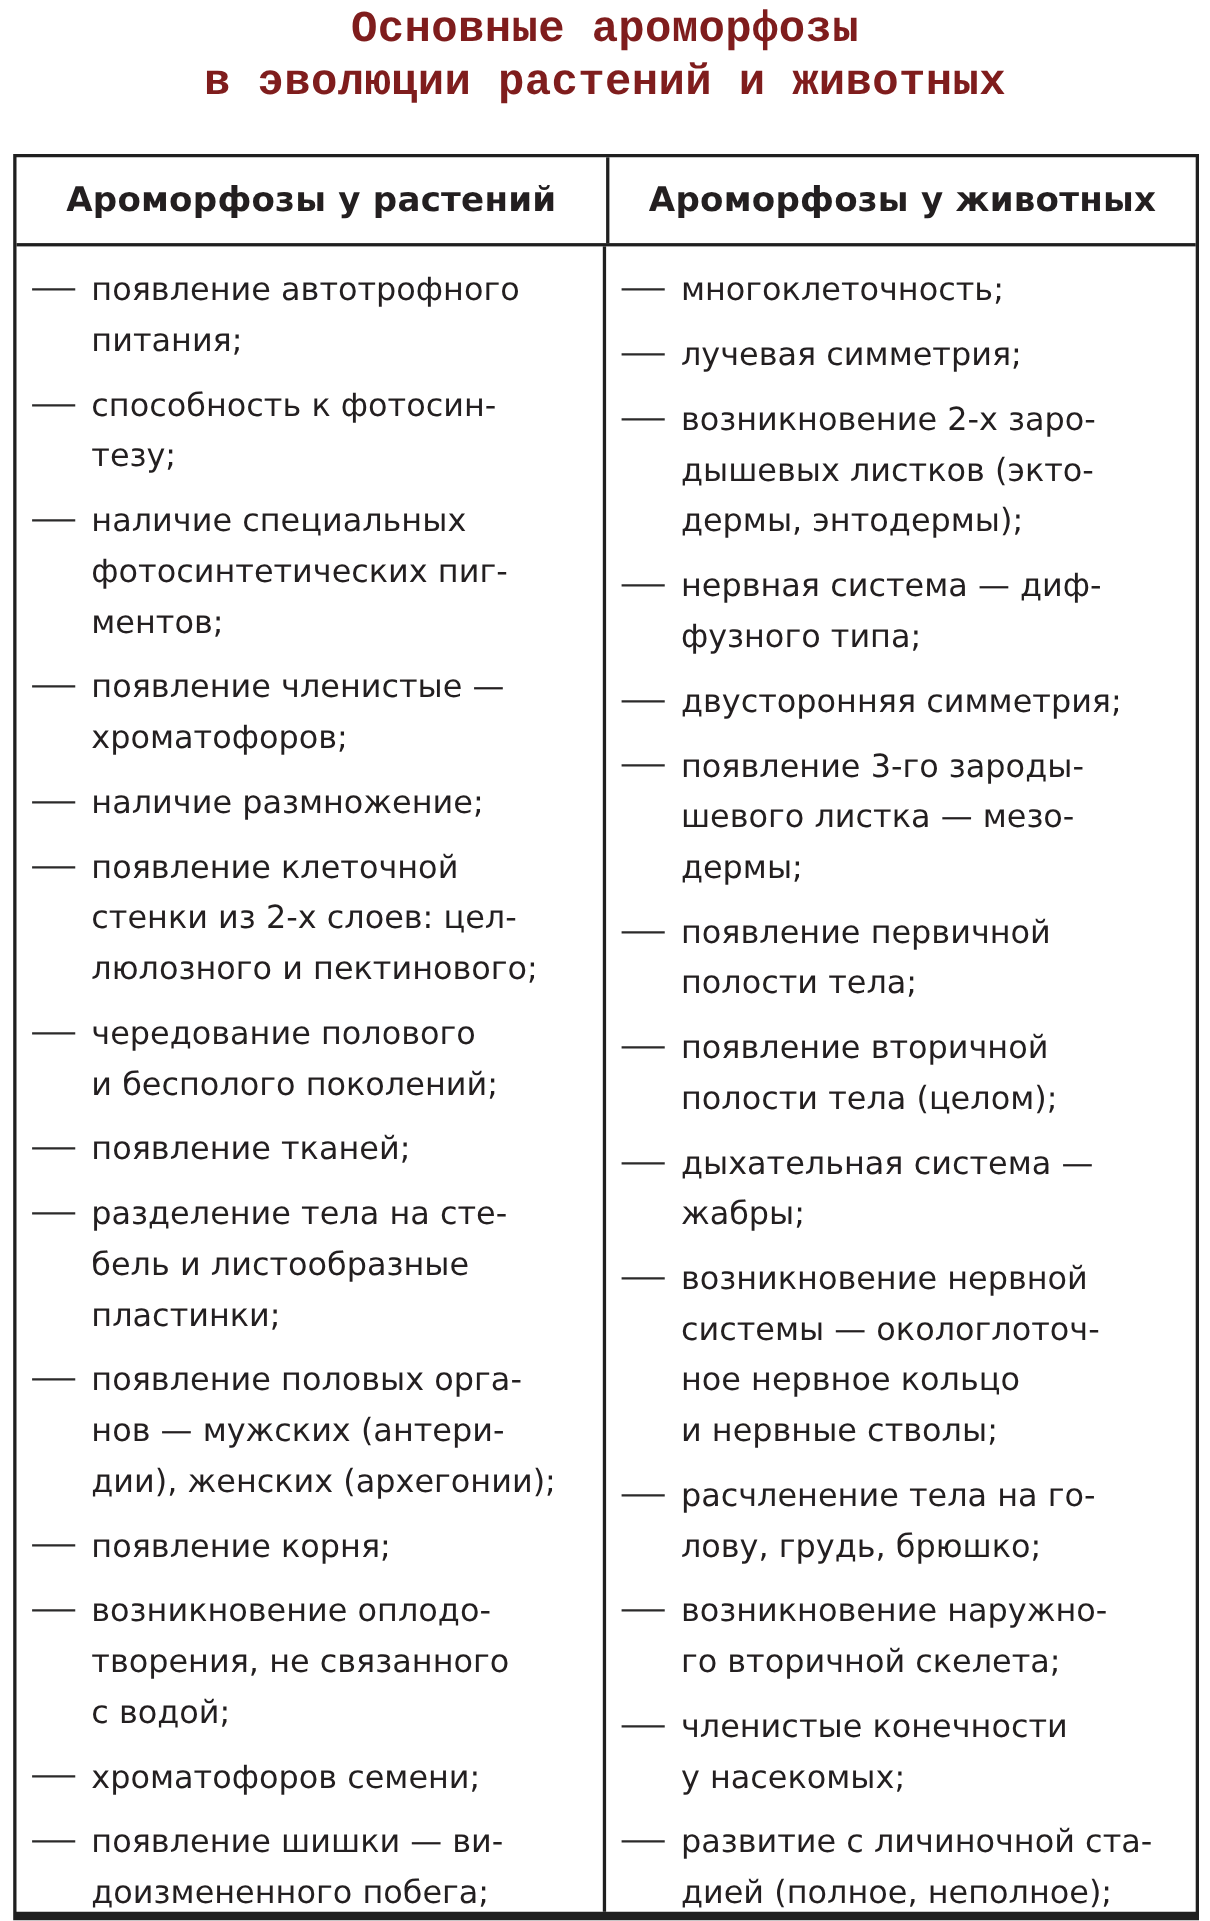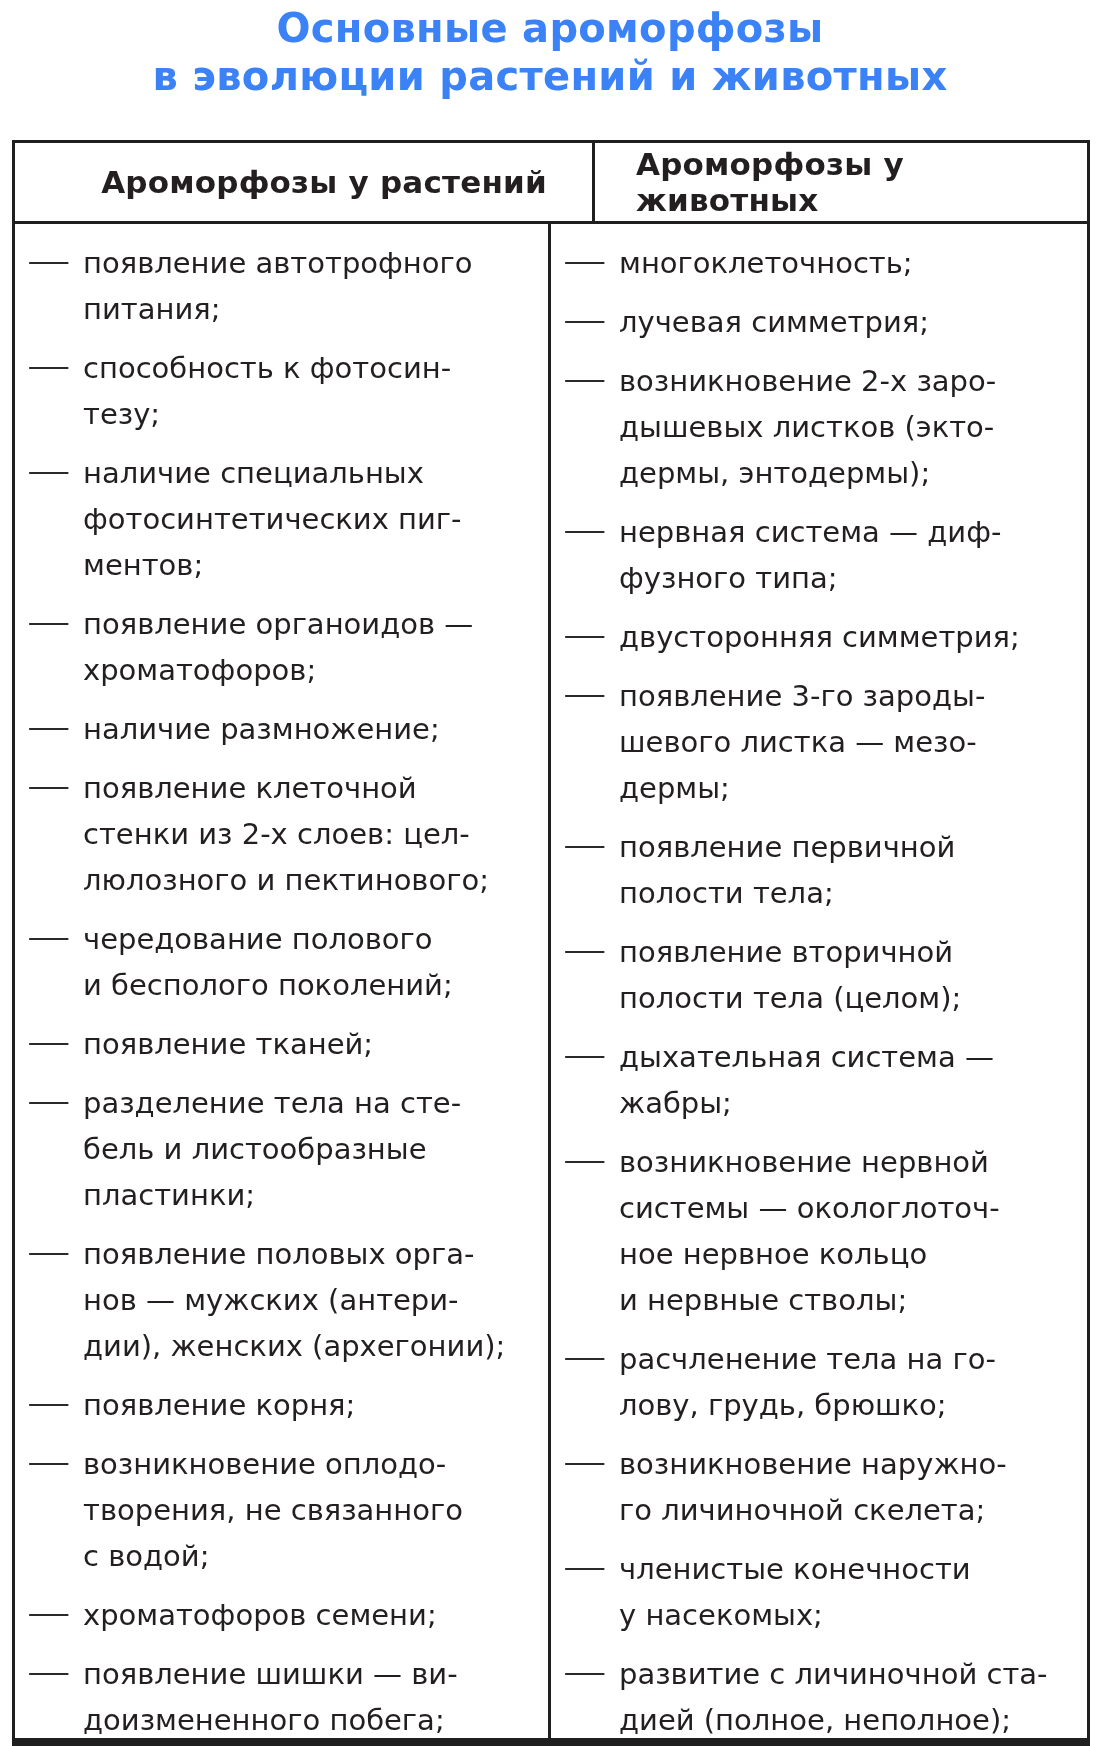--- a/index.html
+++ b/index.html
@@ -15,42 +15,42 @@
     color: #231f20;
     overflow: hidden;
   }
   .title {
     margin: 4px 0 0 0;
     text-align: center;
     font-weight: 700;
     font-size: 40px;
     line-height: 48px;
     letter-spacing: 0.3px;
-    color: #3b82f6;
+    color: #7f1d1d;
+    font-family: Liberation Mono, monospace;
   }
   .table {
     box-sizing: border-box;
     margin: 40px 10px 0 12px;
     height: 1606px;
     border: 3px solid #1f1f1f;
     border-bottom: 8px solid #1f1f1f;
   }
   .thead {
     display: flex;
     height: 78px;
     border-bottom: 3px solid #1f1f1f;
   }
   .th {
     display: flex;
     align-items: center;
     justify-content: center;
     font-weight: 700;
     font-size: 31px;
     letter-spacing: 0.2px;
-    margin-left: 41px;
   }
   .th-left {
     flex: 0 0 536px;
     border-right: 3px solid #1f1f1f;
   }
   .th-right { flex: 1 1 auto; border-radius: 15px; }
   .tbody {
     display: flex;
     height: 1514px;
   }
@@ -97,21 +97,21 @@
   </div>
   <div class="tbody">
     <ul class="col col-left">
         <li class="item"><span class="marker">—</span><span class="txt">появление автотрофного
 питания;</span></li>
         <li class="item"><span class="marker">—</span><span class="txt">способность к фотосин-
 тезу;</span></li>
         <li class="item"><span class="marker">—</span><span class="txt">наличие специальных
 фотосинтетических пиг-
 ментов;</span></li>
-        <li class="item"><span class="marker">—</span><span class="txt">появление органоидов —
+        <li class="item"><span class="marker">—</span><span class="txt">появление членистые —
 хроматофоров;</span></li>
         <li class="item"><span class="marker">—</span><span class="txt">наличие размножение;</span></li>
         <li class="item"><span class="marker">—</span><span class="txt">появление клеточной
 стенки из 2-х слоев: цел-
 люлозного и пектинового;</span></li>
         <li class="item"><span class="marker">—</span><span class="txt">чередование полового
 и бесполого поколений;</span></li>
         <li class="item"><span class="marker">—</span><span class="txt">появление тканей;</span></li>
         <li class="item"><span class="marker">—</span><span class="txt">разделение тела на сте-
 бель и листообразные
@@ -145,20 +145,20 @@
 полости тела (целом);</span></li>
         <li class="item"><span class="marker">—</span><span class="txt">дыхательная система —
 жабры;</span></li>
         <li class="item"><span class="marker">—</span><span class="txt">возникновение нервной
 системы — окологлоточ-
 ное нервное кольцо
 и нервные стволы;</span></li>
         <li class="item"><span class="marker">—</span><span class="txt">расчленение тела на го-
 лову, грудь, брюшко;</span></li>
         <li class="item"><span class="marker">—</span><span class="txt">возникновение наружно-
-го личиночной скелета;</span></li>
+го вторичной скелета;</span></li>
         <li class="item"><span class="marker">—</span><span class="txt">членистые конечности
 у насекомых;</span></li>
         <li class="item"><span class="marker">—</span><span class="txt">развитие с личиночной ста-
 дией (полное, неполное);</span></li>
       </ul>
   </div>
 </div>
 
 </body></html>

